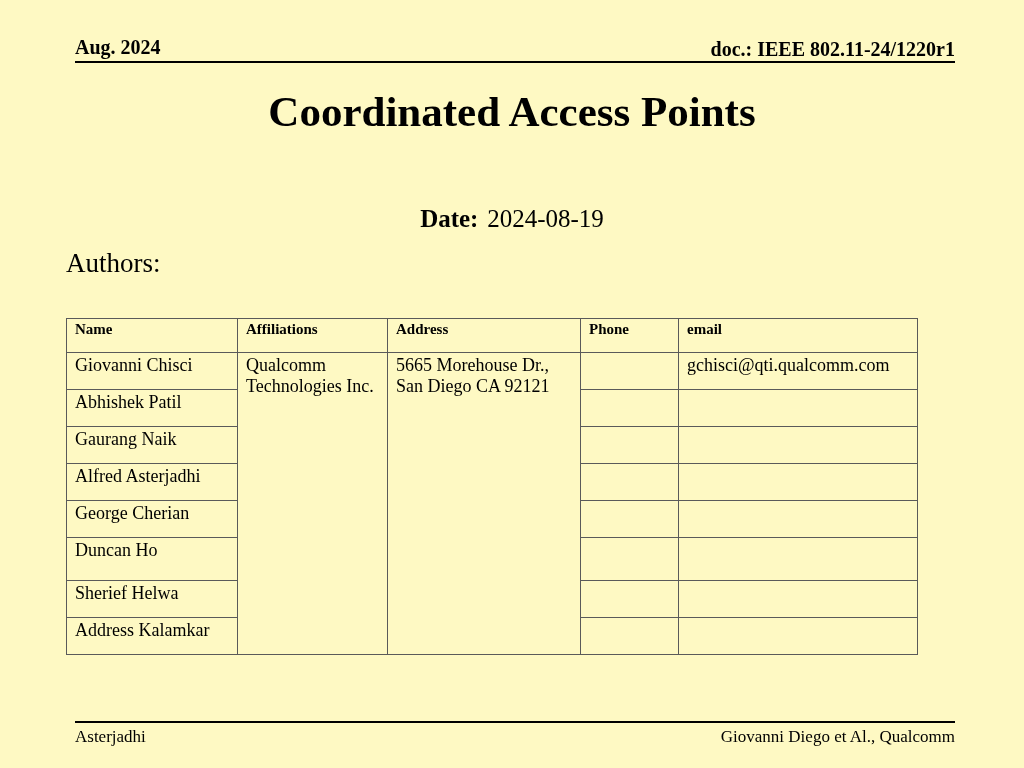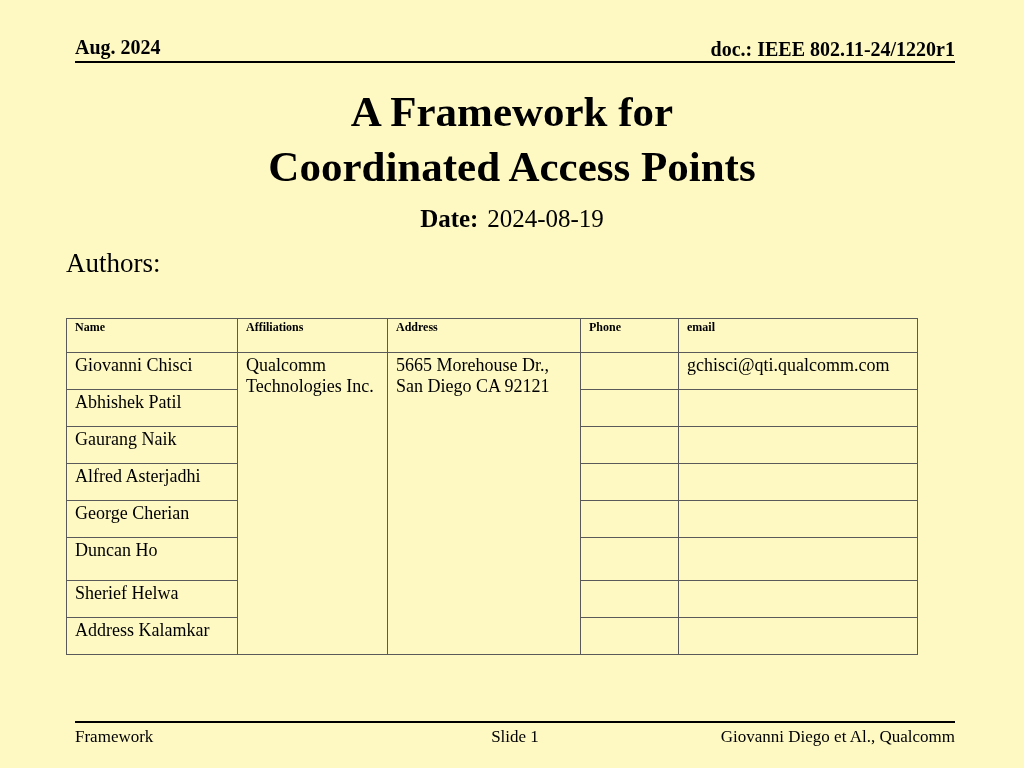--- a/index.html
+++ b/index.html
@@ -73,21 +73,21 @@
     font-size: 18px;
   }
   .authors-table td, .authors-table th {
     border: 1px solid #5a5a5a;
     padding: 2px 8px;
     vertical-align: top;
     text-align: left;
     overflow: hidden;
     line-height: 1.15;
   }
-  .authors-table th { font-weight: bold; font-size: 12px; height: 34px; }
+  .authors-table th { font-weight: bold; font-size: 15px; height: 34px; }
   .authors-table tr.body-row { height: 37px; }
   .authors-table tr.body-row-tall { height: 43px; }
 
   
   .page-footer {
     position: absolute;
     left: 75px;
     width: 880px;
     top: 721px;
     border-top: 2px solid #000;
@@ -103,21 +103,20 @@
 <body>
 
 <div class="slide">
 
   <div class="page-header">
     <span class="hdr-left">Aug. 2024</span>
     <span class="hdr-right">doc.: IEEE 802.11-24/1220r1</span>
   </div>
 
   <div class="title-block">
-    <div>A Framework for</div>
     <div>Coordinated Access Points</div>
   </div>
 
   <div class="date-line">
     <span class="date-label">Date:</span><span>2024-08-19</span>
   </div>
 
   <div class="authors-label">Authors:</div>
 
   <table class="authors-table">
@@ -175,18 +174,17 @@
     </tr>
     <tr class="body-row">
       <td>Address Kalamkar</td>
       <td></td>
       <td></td>
     </tr>
   </tbody>
     </table>
 
   <div class="page-footer">
-    <span class="ft ft-left">Framework</span>
-    <span class="ft ft-center">Slide 1</span>
+    <span class="ft ft-left">Asterjadhi</span>
     <span class="ft ft-right">Giovanni Diego et Al., Qualcomm</span>
   </div>
 
 </div>
 
 </body></html>

